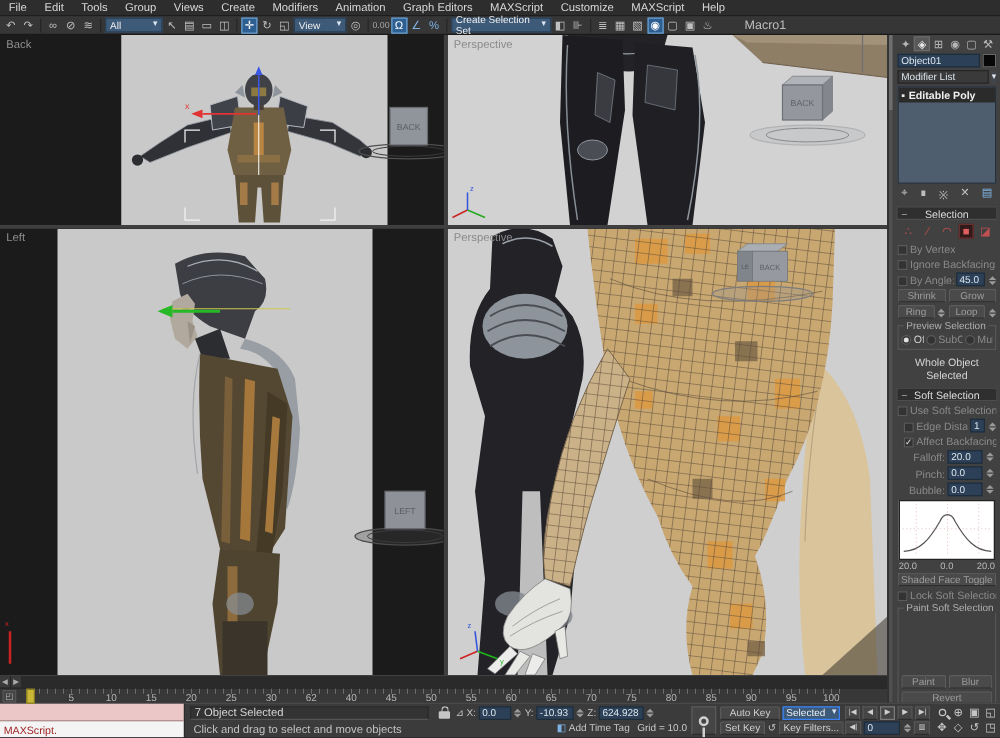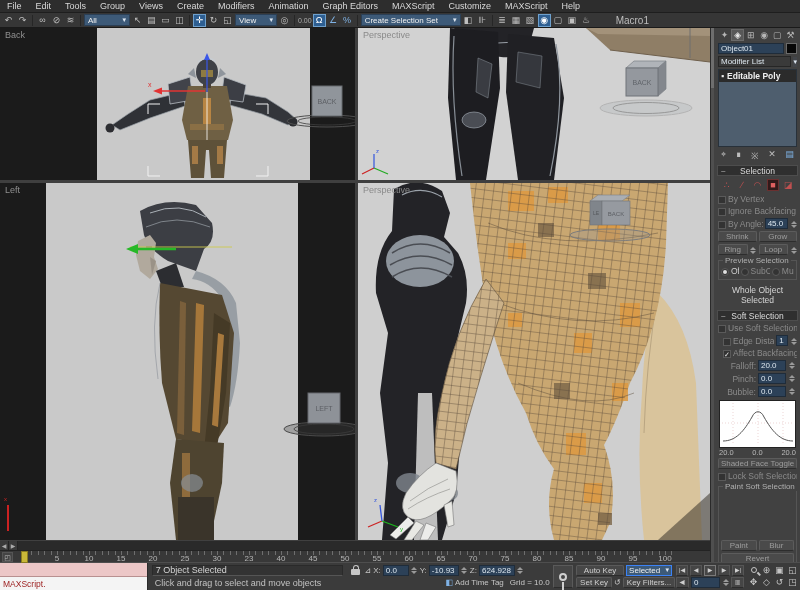--- a/index.html
+++ b/index.html
@@ -152,21 +152,21 @@
         <span class="f1">View</span>
         <span class="darr">▾</span>
       </span>
     <span class="ti">◎</span>
     <span class="tsep"></span>
     <span class="snapval">0.00</span>
     <span class="ti active">Ω</span>
     <span class="ti blue">∠</span>
     <span class="ti blue">%</span>
     <span class="tsep"></span>
-    <span class="tdrop" style="width:100px">
+    <span class="tdrop" style="width:80px">
         <span class="f1">Create Selection Set</span>
         <span class="darr">▾</span>
       </span>
     <span class="ti">◧</span>
     <span class="ti">⊪</span>
     <span class="tsep"></span>
     <span class="ti">≣</span>
     <span class="ti">▦</span>
     <span class="ti">▧</span>
     <span class="ti active">◉</span>
@@ -390,21 +390,21 @@
         <span class="tbicon">◰</span>
         <div class="rticks"></div>
         <div class="rlabels">
             <span>0</span>
             <span>5</span>
             <span>10</span>
             <span>15</span>
             <span>20</span>
             <span>25</span>
             <span>30</span>
-            <span>23</span>
+            <span>62</span>
             <span>40</span>
             <span>45</span>
             <span>50</span>
             <span>55</span>
             <span>60</span>
             <span>65</span>
             <span>70</span>
             <span>75</span>
             <span>80</span>
             <span>85</span>

